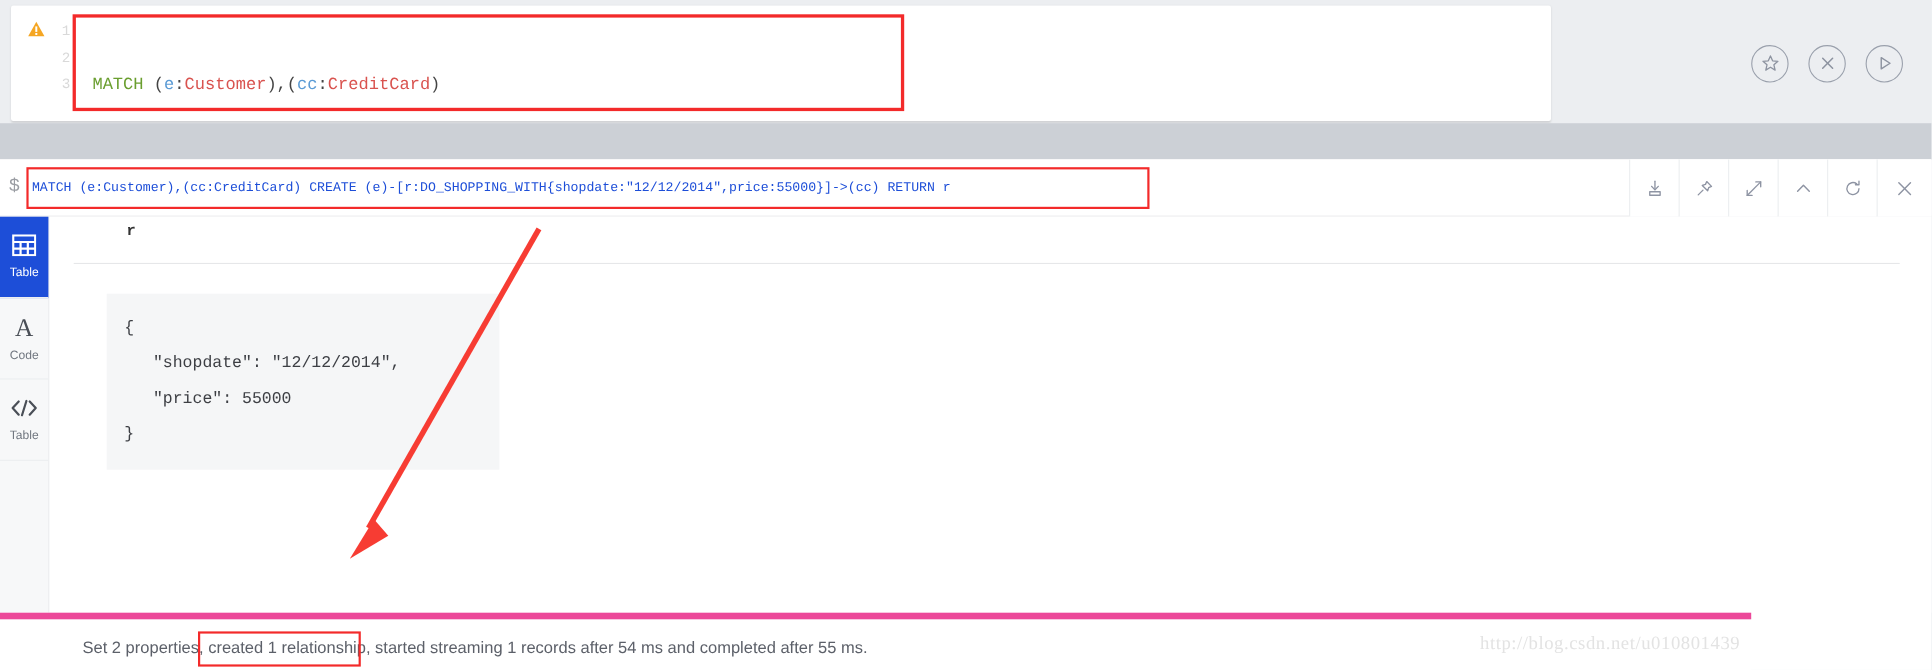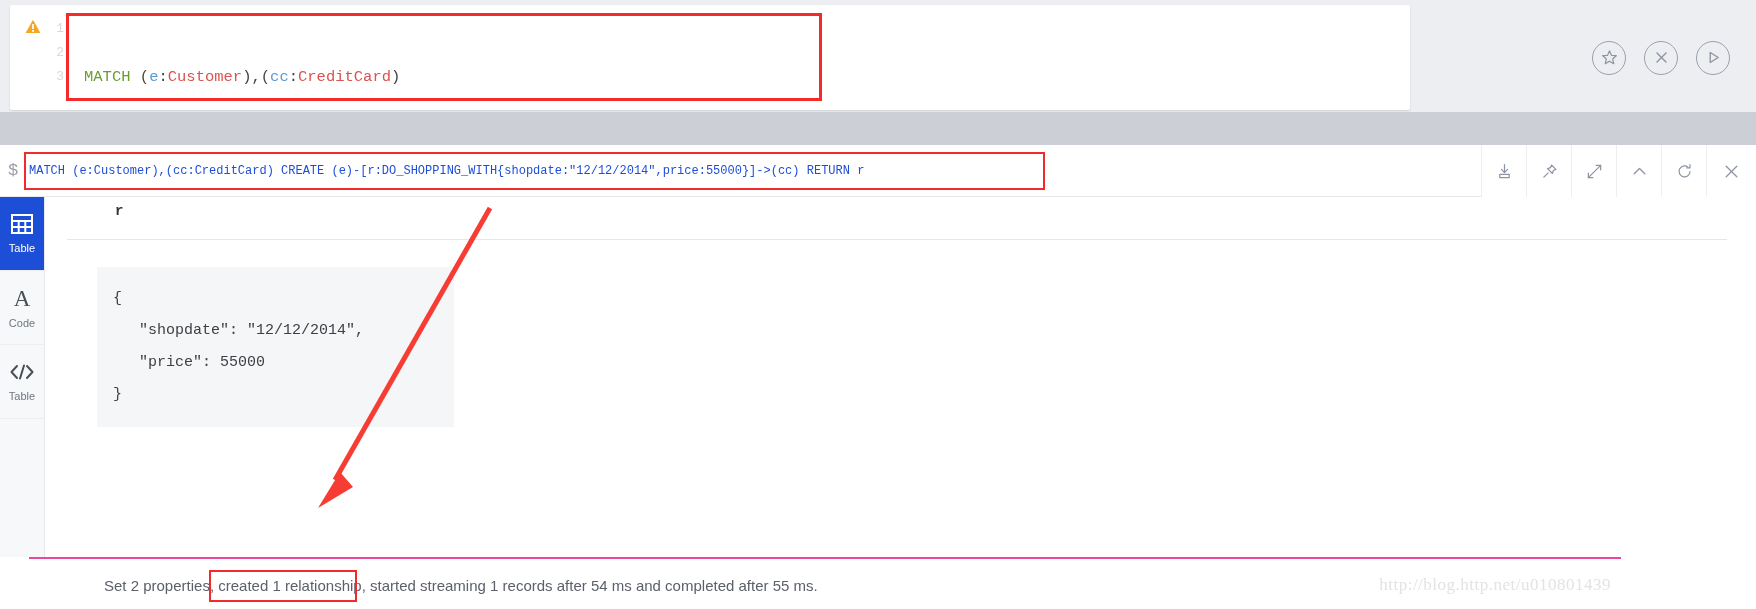--- a/index.html
+++ b/index.html
@@ -155,23 +155,22 @@
     font-family: "Liberation Mono", monospace;
     font-size: 15px; line-height: 32px; color: #3d3f44;
     white-space: pre; padding-left: 16px;
   }
   .json-line.ind { padding-left: 42px; }
 
   
   .statusbar {
     position: absolute; left: 0; bottom: 0;
     width: 1592px; height: 52px;
-    border-top: 2px solid #ec4899;
+    border-top: 6px solid #ec4899;
     background: #ffffff;
-    margin-left: 29px;
   }
   .status-inner {
     position: absolute; left: 45px; top: 0;
     right: 0; height: 52px;
     display: flex; align-items: center;
   }
   .status-text {
     font-size: 15px; color: #5c6069;
     padding-left: 30px; white-space: pre;
   }
@@ -336,21 +335,21 @@
           <div class="json-line">}</div>
         </div>
       </div>
     </div>
 
     <div class="statusbar">
       <div class="status-inner">
         <span class="status-text">Set 2 properties, created 1 relationship, started streaming 1 records after 54 ms and completed after 55 ms.</span>
       </div>
       <div class="status-redbox"></div>
-      <span class="watermark">http://blog.http.net/u010801439</span>
+      <span class="watermark">http://blog.csdn.net/u010801439</span>
     </div>
   </div>
 
   <svg class="arrow-svg">
     <line x1="490" y1="208" x2="335" y2="480" stroke="#f73c33" stroke-width="5"></line>
     <path d="M318 508 L340 472 L353 487 Z" fill="#f73c33"></path>
   </svg>
 
 </div>
 

